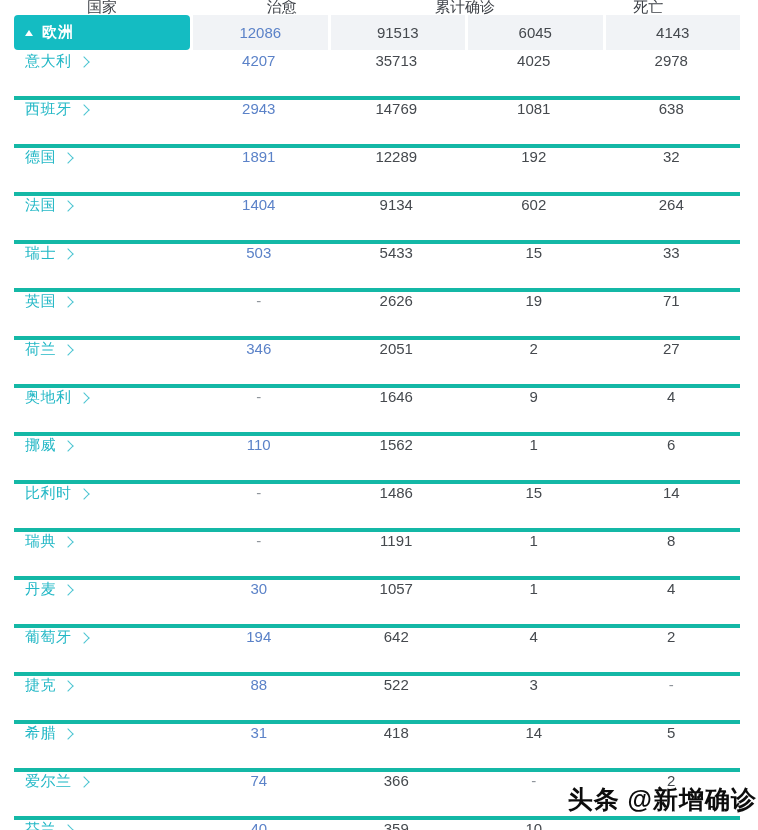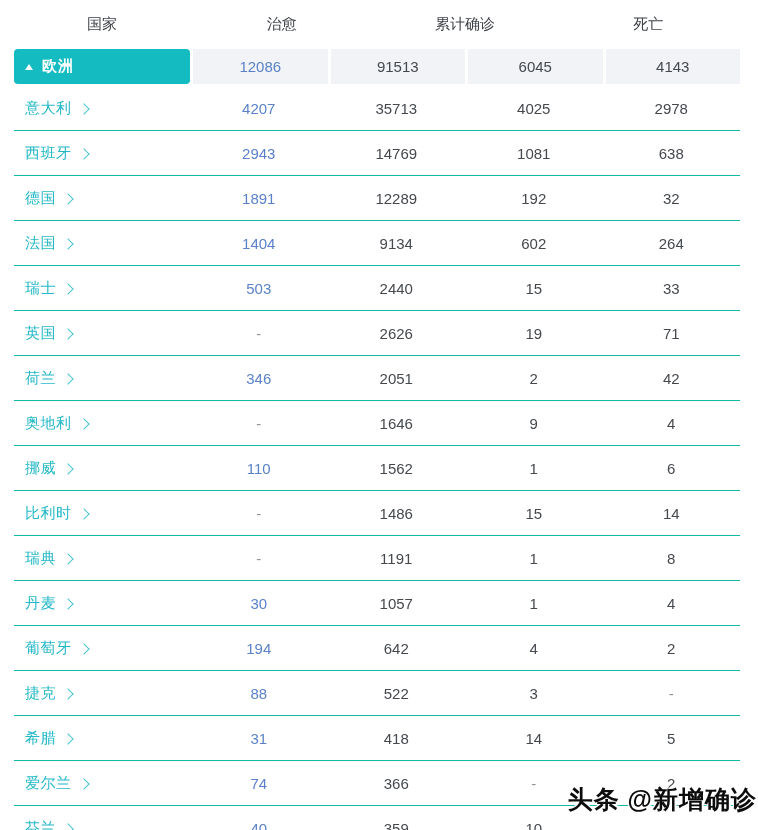--- a/index.html
+++ b/index.html
@@ -10,21 +10,21 @@
     background: #ffffff;
     font-family: "Liberation Sans", "DejaVu Sans", sans-serif;
     position: relative;
   }
   .table-wrap {
     padding: 0 18px 0 14px;
   }
   
   .thead {
     display: flex;
-    height: 49px;
+    height: 15px;
     align-items: center;
   }
   .th {
     font-size: 15px;
     color: #3b3f45;
     text-align: center;
   }
   .th.country-col { width: 176px; }
   .th.num-col { flex: 1; }
   .th.sorted { color: #5b82c8; }
@@ -65,22 +65,22 @@
     align-items: center;
     justify-content: center;
     font-size: 15px;
     color: #45494e;
   }
   .group-val.blue { color: #5b82c8; }
   
   .row {
     display: flex;
     height: 44px;
-    align-items: center;
-    border-bottom: 1px solid #14b8a6;
+    align-items: flex-start;
+    border-bottom: 4px solid #14b8a6;
     cursor: pointer;
   }
   .cell { font-size: 15px; }
   .cell.country {
     box-sizing: border-box;
     width: 176px;
     padding-left: 11px;
     display: flex;
     align-items: center;
     color: #24b8c6;
@@ -181,21 +181,21 @@
       <div class="cell num">9134</div>
       <div class="cell num">602</div>
       <div class="cell num">264</div>
     </div>
       <div class="row">
       <div class="cell country">
         <span class="cname">瑞士</span>
         <span class="chevron"></span>
       </div>
       <div class="cell num new blue">503</div>
-      <div class="cell num">2440</div>
+      <div class="cell num">5433</div>
       <div class="cell num">15</div>
       <div class="cell num">33</div>
     </div>
       <div class="row">
       <div class="cell country">
         <span class="cname">英国</span>
         <span class="chevron"></span>
       </div>
       <div class="cell num new dash">-</div>
       <div class="cell num">2626</div>
@@ -203,21 +203,21 @@
       <div class="cell num">71</div>
     </div>
       <div class="row">
       <div class="cell country">
         <span class="cname">荷兰</span>
         <span class="chevron"></span>
       </div>
       <div class="cell num new blue">346</div>
       <div class="cell num">2051</div>
       <div class="cell num">2</div>
-      <div class="cell num">42</div>
+      <div class="cell num">27</div>
     </div>
       <div class="row">
       <div class="cell country">
         <span class="cname">奥地利</span>
         <span class="chevron"></span>
       </div>
       <div class="cell num new dash">-</div>
       <div class="cell num">1646</div>
       <div class="cell num">9</div>
       <div class="cell num">4</div>

